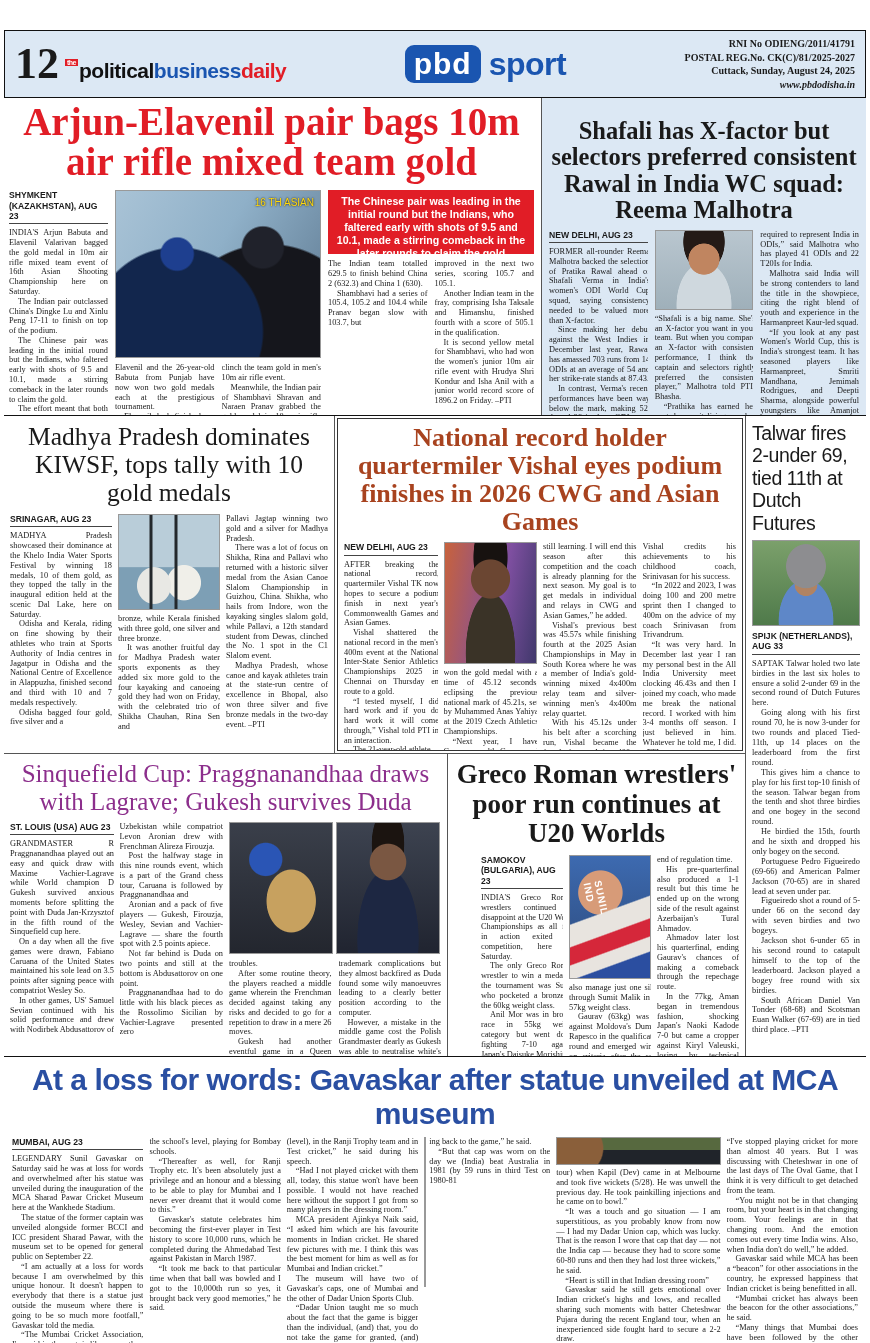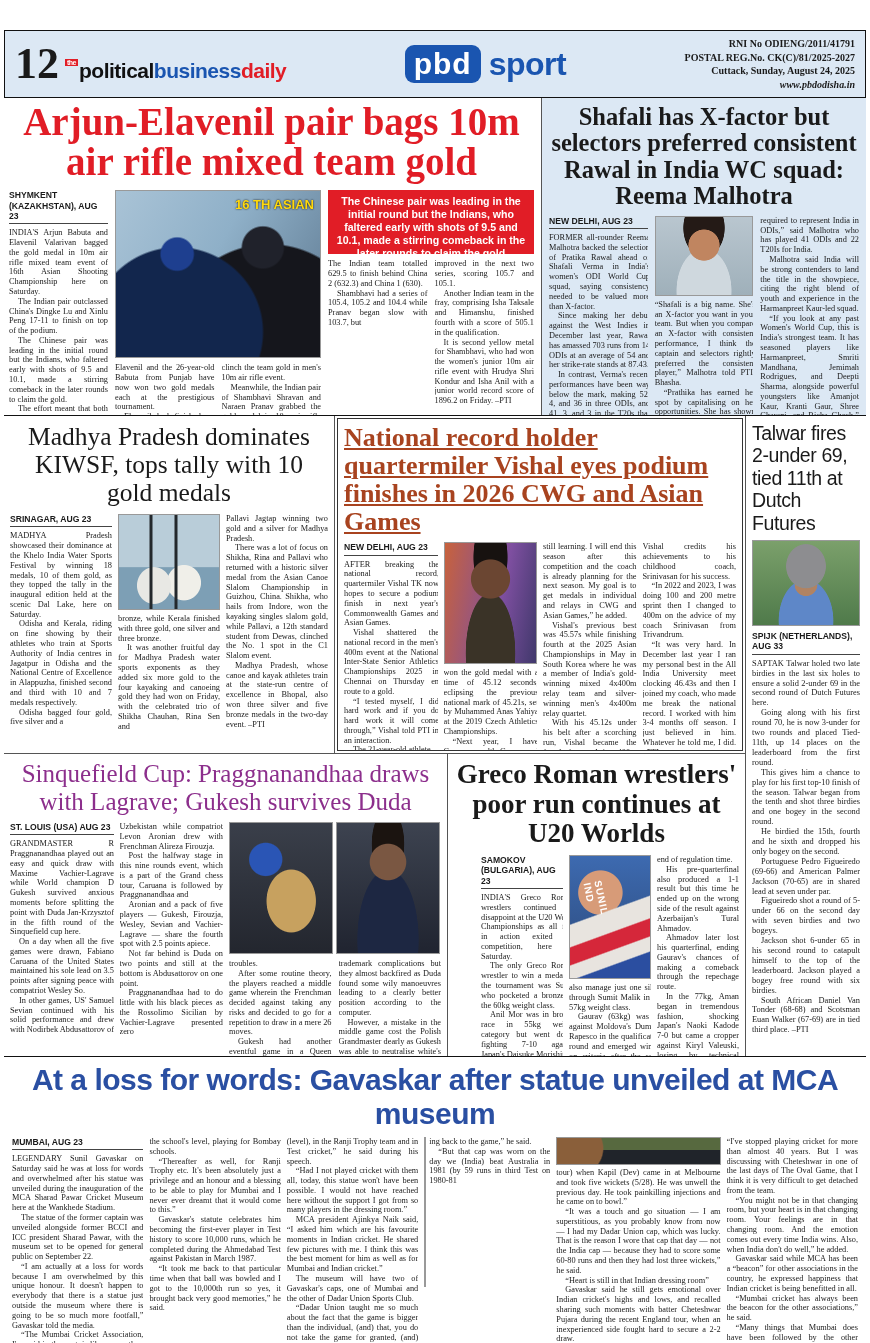--- a/index.html
+++ b/index.html
@@ -28,21 +28,21 @@
 
   
   article{overflow:hidden;}
   .dateline{font-family:"Liberation Sans",sans-serif;font-weight:700;font-size:8.6px;
     border-bottom:1px solid #444;padding-bottom:2px;margin-bottom:4px;line-height:1.2;}
   .tcol p{margin:0;font-size:8.3px;line-height:1.18;text-align:justify;text-indent:9px;}
   .tcol p:first-child{text-indent:0;}
   .tcol{overflow:hidden;}
   .photo{border:1px solid #999;position:relative;flex-shrink:0;}
   .overlay-txt{position:absolute;top:6px;right:6px;color:#ffd90f;font-family:"Liberation Sans",sans-serif;
-    font-weight:700;font-size:13px;text-shadow:0 0 2px #000;}
+    font-weight:400;font-size:10px;text-shadow:0 0 2px #000;}
   .overlay-vert{position:absolute;top:34%;right:30%;color:#fff;background:rgba(200,30,40,.0);
     font-family:"Liberation Sans",sans-serif;font-weight:700;font-size:10px;transform:rotate(78deg);letter-spacing:1px;}
 
   
   .zone1{display:flex;border-bottom:1.5px solid #111;height:318px;}
   .a-shooting{width:538px;border-right:1px solid #555;padding:2px 7px 4px 5px;}
   .a-shooting h1{color:var(--red);font-size:39px;line-height:1.03;text-align:center;margin:2px 0 8px;font-weight:700;}
   .shoot-body{display:flex;gap:7px;}
   .shoot-c1{width:100px;}
   .shoot-mid{width:206px;display:flex;flex-direction:column;gap:5px;}
@@ -52,21 +52,21 @@
   .photo-shooting{height:168px;
     background:
       radial-gradient(circle at 30% 38%, #1e3f8f 0 9%, transparent 10%),
       radial-gradient(circle at 72% 34%, #20222b 0 11%, transparent 12%),
       radial-gradient(ellipse at 30% 85%, #12264d 0 42%, transparent 43%),
       radial-gradient(ellipse at 75% 90%, #15161c 0 45%, transparent 46%),
       linear-gradient(120deg,#a9c3d6 0%,#8fb0c8 45%,#5d7890 100%);}
   .redbox{background:var(--red);color:#fff;font-family:"Liberation Sans",sans-serif;font-weight:700;
     font-size:10.6px;line-height:1.22;text-align:center;padding:5px 7px;height:64px;}
   .a-shafali{flex:1;background:var(--panel);padding:4px 7px;}
-  .a-shafali h2{font-size:24.5px;line-height:1.08;text-align:center;margin:2px 0 6px;font-weight:700;}
+  .a-shafali h2{font-size:24.5px;line-height:1.08;text-align:center;margin:16px 0 6px;font-weight:700;}
   .shaf-body{display:flex;gap:7px;}
   .shaf-body .tcol{width:101px;}
   .photo-shafali{height:80px;margin-bottom:4px;
     background:
       radial-gradient(circle at 50% 36%, #c08560 0 22%, transparent 23%),
       radial-gradient(ellipse at 50% 14%, #241a16 0 30%, transparent 31%),
       radial-gradient(ellipse at 50% 95%, #cfd8de 0 40%, transparent 41%),
       linear-gradient(#b9c6cf,#9fb0ba);}
 
   
@@ -77,21 +77,21 @@
   .a-kiwsf h2{font-size:25.5px;line-height:1.1;text-align:center;margin:3px 0 7px;font-weight:400;}
   .kiwsf-body{display:flex;gap:6px;}
   .kiwsf-body .tcol{width:102px;}
   .photo-kiwsf{height:96px;margin-bottom:4px;
     background:
       linear-gradient(90deg, transparent 30%, #23282c 31% 33%, transparent 34%, transparent 55%, #23282c 56% 58%, transparent 59%),
       radial-gradient(ellipse at 35% 75%, #e8e8e4 0 18%, transparent 19%),
       radial-gradient(ellipse at 65% 72%, #f0efe9 0 18%, transparent 19%),
       linear-gradient(#b9cdd9 0 55%, #7d9fb5 56% 100%);}
   .a-vishal{flex:1;border:1px solid #333;margin:2px;padding:3px 6px;}
-  .a-vishal h2{color:var(--brick);font-size:26px;line-height:1.08;margin:2px 0 6px;font-weight:700;text-decoration:underline;}
+  .a-vishal h2{color:var(--brick);font-size:26px;line-height:1.08;text-align:center;margin:2px 0 6px;font-weight:700;}
   .vishal-body{display:flex;gap:6px;}
   .vishal-body .tcol{width:95px;}
   .photo-vishal{height:122px;margin-bottom:4px;
     background:
       radial-gradient(circle at 50% 30%, #6b4632 0 20%, transparent 21%),
       radial-gradient(ellipse at 50% 12%, #171210 0 26%, transparent 27%),
       radial-gradient(ellipse at 50% 92%, #3a3327 0 38%, transparent 39%),
       linear-gradient(100deg,#c8623c,#7e4fa0 60%,#40386b);}
   .row-c{display:flex;height:302px;}
   .a-chess{width:444px;padding:4px 6px;border-right:1px solid #555;}

